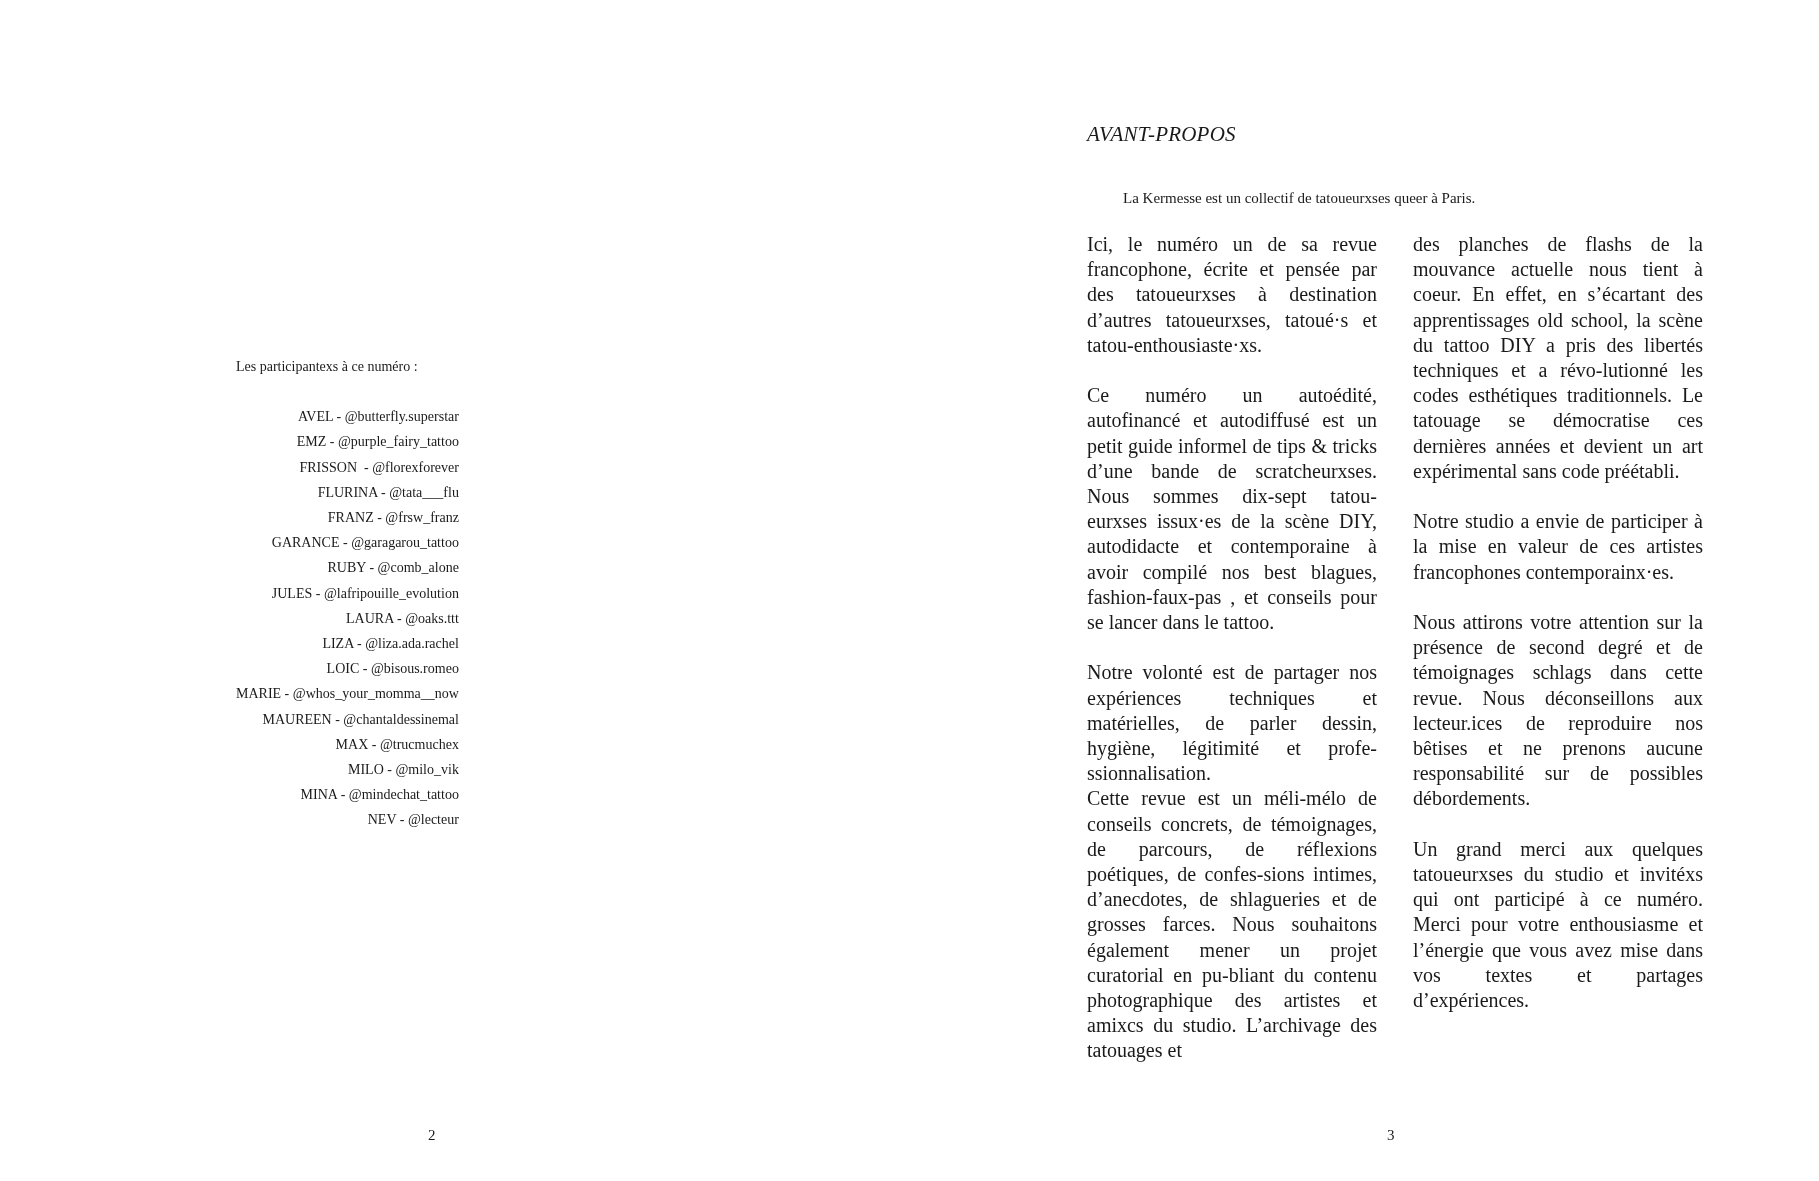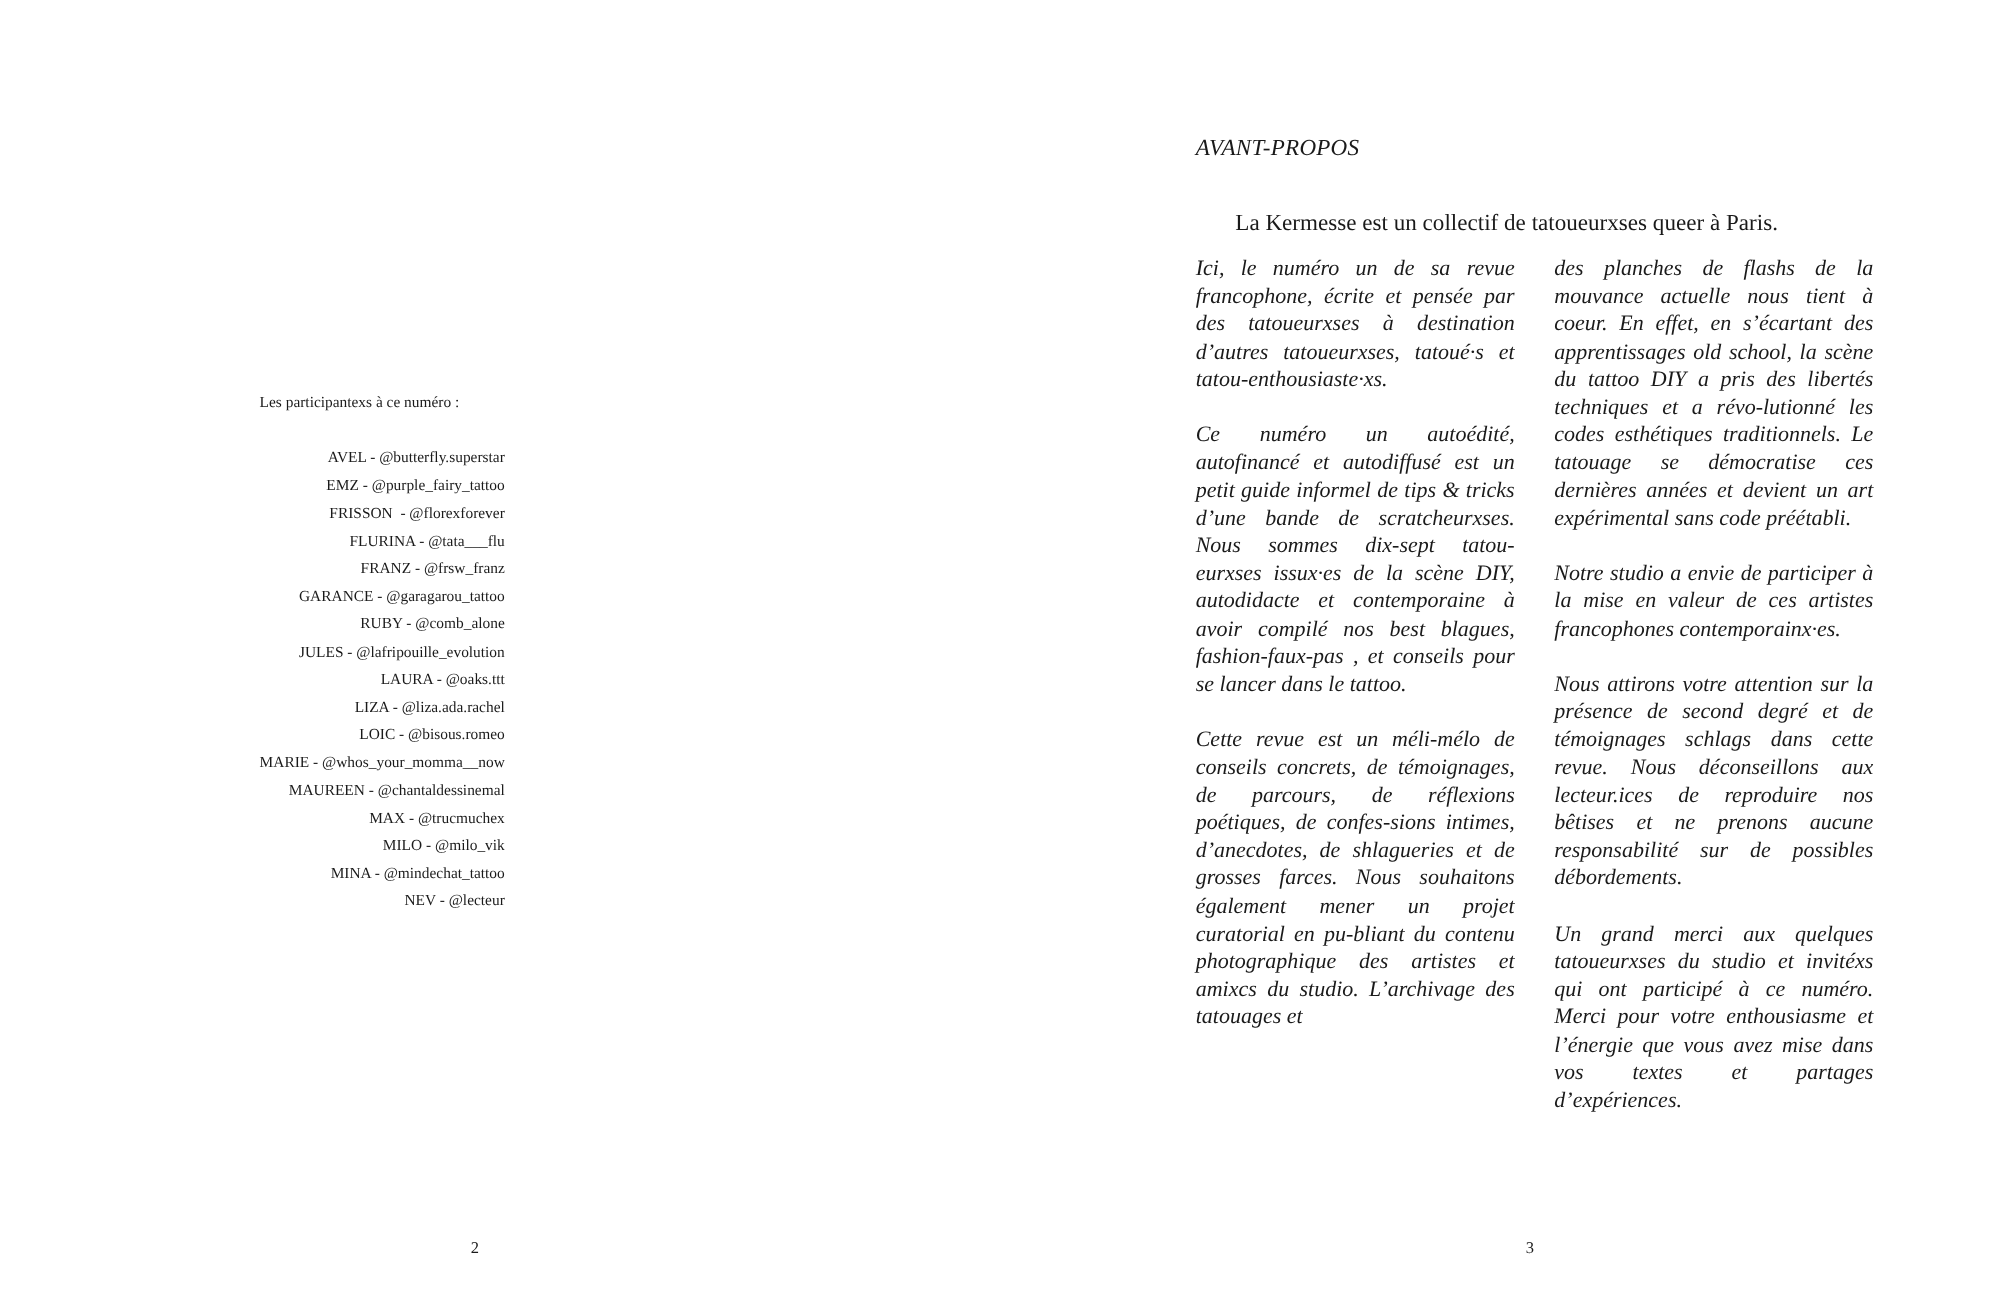--- a/index.html
+++ b/index.html
@@ -41,31 +41,30 @@
       font-style: italic;
       font-size: 21px;
       margin: 0;
       font-weight: normal;
       letter-spacing: 0.2px;
     }
     .lead {
       position: absolute;
       left: 214px;
       top: 190px;
-      font-size: 21px;
+      font-size: 15px;
       margin: 0;
     }
     .col {
       position: absolute;
       top: 232px;
       width: 290px;
       font-size: 20px;
       line-height: 25.2px;
       text-align: justify;
-      font-style: italic;
     }
     .col-1 { left: 178px; }
     .col-2 { left: 504px; }
     .col p { margin: 0 0 25.2px 0; }
     .col p.tight { margin-bottom: 0; }
 
     .page-number {
       position: absolute;
       top: 1127px;
       font-size: 15px;
@@ -102,20 +101,21 @@
   <div class="page-number">2</div>
 </div>
 
 <div class="page page-right">
   <h2 class="section-title">AVANT-PROPOS</h2>
   <p class="lead">La Kermesse est un collectif de tatoueurxses queer à Paris.</p>
 
   <div class="col col-1">
     <p>Ici, le numéro un de sa revue francophone, écrite et pensée par des tatoueurxses à destination d’autres tatoueurxses, tatoué·s et tatou-enthousiaste·xs.</p>
     <p>Ce numéro un autoédité, autofinancé et autodiffusé est un petit guide informel de tips &amp; tricks d’une bande de scratcheurxses. Nous sommes dix-sept tatou-eurxses issux·es de la scène DIY, autodidacte et contemporaine à avoir compilé nos best blagues, fashion-faux-pas , et conseils pour se lancer dans le tattoo.</p>
+    <p class="tight">Notre volonté est de partager nos expériences techniques et matérielles, de parler dessin, hygiène, légitimité et profe-ssionnalisation.</p>
     <p>Cette revue est un méli-mélo de conseils concrets, de témoignages, de parcours, de réflexions poétiques, de confes-sions intimes, d’anecdotes, de shlagueries et de grosses farces. Nous souhaitons également mener un projet curatorial en pu-bliant du contenu photographique des artistes et amixcs du studio. L’archivage des tatouages et</p>
   </div>
 
   <div class="col col-2">
     <p>des planches de flashs de la mouvance actuelle nous tient à coeur. En effet, en s’écartant des apprentissages old school, la scène du tattoo DIY a pris des libertés techniques et a révo-lutionné les codes esthétiques traditionnels. Le tatouage se démocratise ces dernières années et devient un art expérimental sans code préétabli.</p>
     <p>Notre studio a envie de participer à la mise en valeur de ces artistes francophones contemporainx·es.</p>
     <p>Nous attirons votre attention sur la présence de second degré et de témoignages schlags dans cette revue. Nous déconseillons aux lecteur.ices de reproduire nos bêtises et ne prenons aucune responsabilité sur de possibles débordements.</p>
     <p>Un grand merci aux quelques tatoueurxses du studio et invitéxs qui ont participé à ce numéro. Merci pour votre enthousiasme et l’énergie que vous avez mise dans vos textes et partages d’expériences.</p>
   </div>
 

